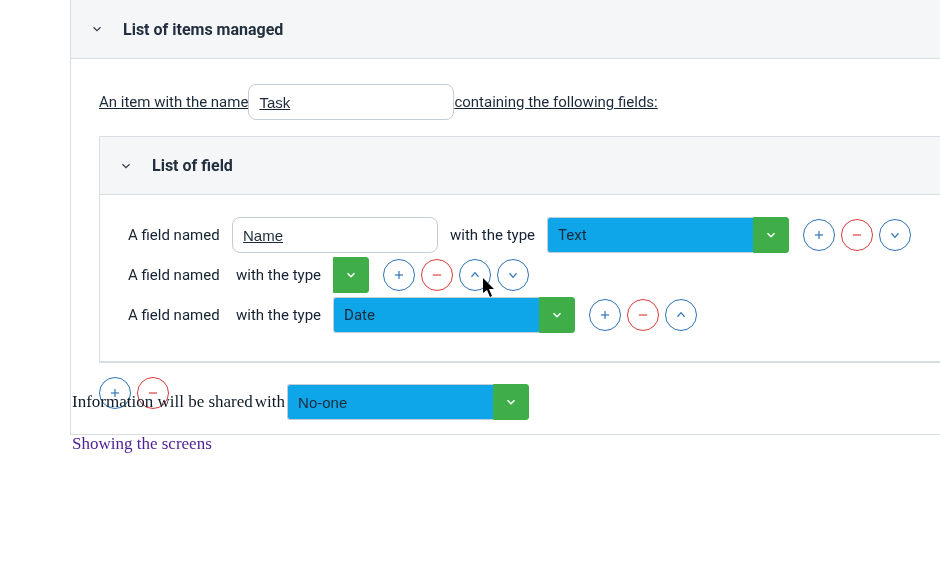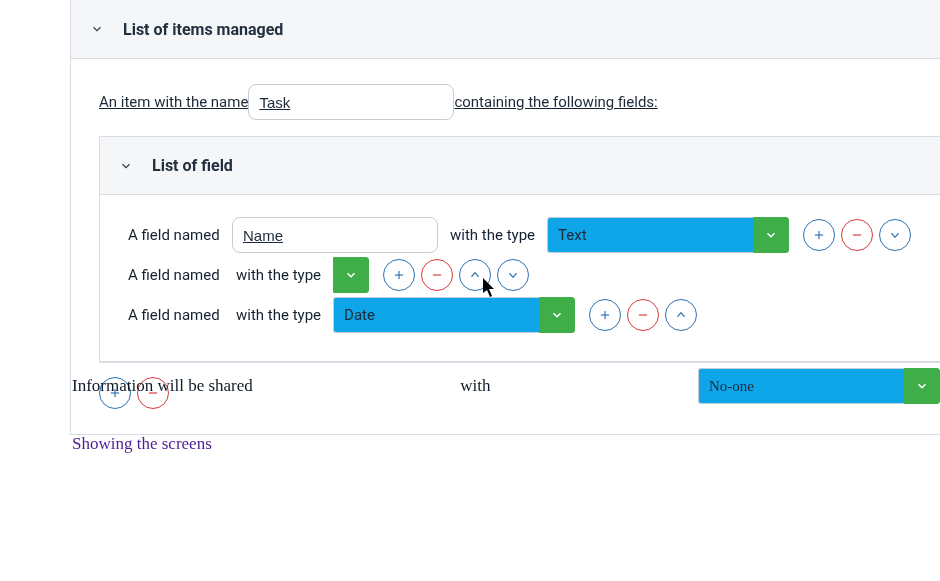--- a/index.html
+++ b/index.html
@@ -156,29 +156,28 @@
 
   .bottom-controls {
     margin-top: 14px;
     display: flex; gap: 6px;
   }
 
   
   .info-row {
     position: absolute;
     left: 72px;
-    top: 368px;
+    top: 384px;
     right: 0;
     display: flex;
     align-items: center;
     gap: 2px;
     font-family: "Times New Roman", Georgia, serif;
     font-size: 17px;
     color: #0e1a28;
-    justify-content: space-between;
   }
   .screens-title {
     position: absolute;
     left: 72px;
     top: 434px;
     font-family: "Times New Roman", Georgia, serif;
     font-size: 17px;
     color: #4c1d95;
   }
   .screens-panel {
@@ -356,21 +355,21 @@
             </svg>
         </div>
       </div>
 
     </div>
   </div>
 
   <div class="info-row">
     <span>Information will be shared</span>
     <span>with</span>
-    <div class="select-group wide" style="font-family:Liberation Serif, serif;">
+    <div class="select-group wide" style="font-family:Liberation Sans, sans-serif;">
       <div class="select-display">No-one</div>
       <div class="select-btn">
         <svg viewBox="0 0 24 24">
             <polyline points="6 9 12 15 18 9"></polyline>
           </svg>
       </div>
     </div>
   </div>
 
   <div class="screens-title">Showing the screens</div>

